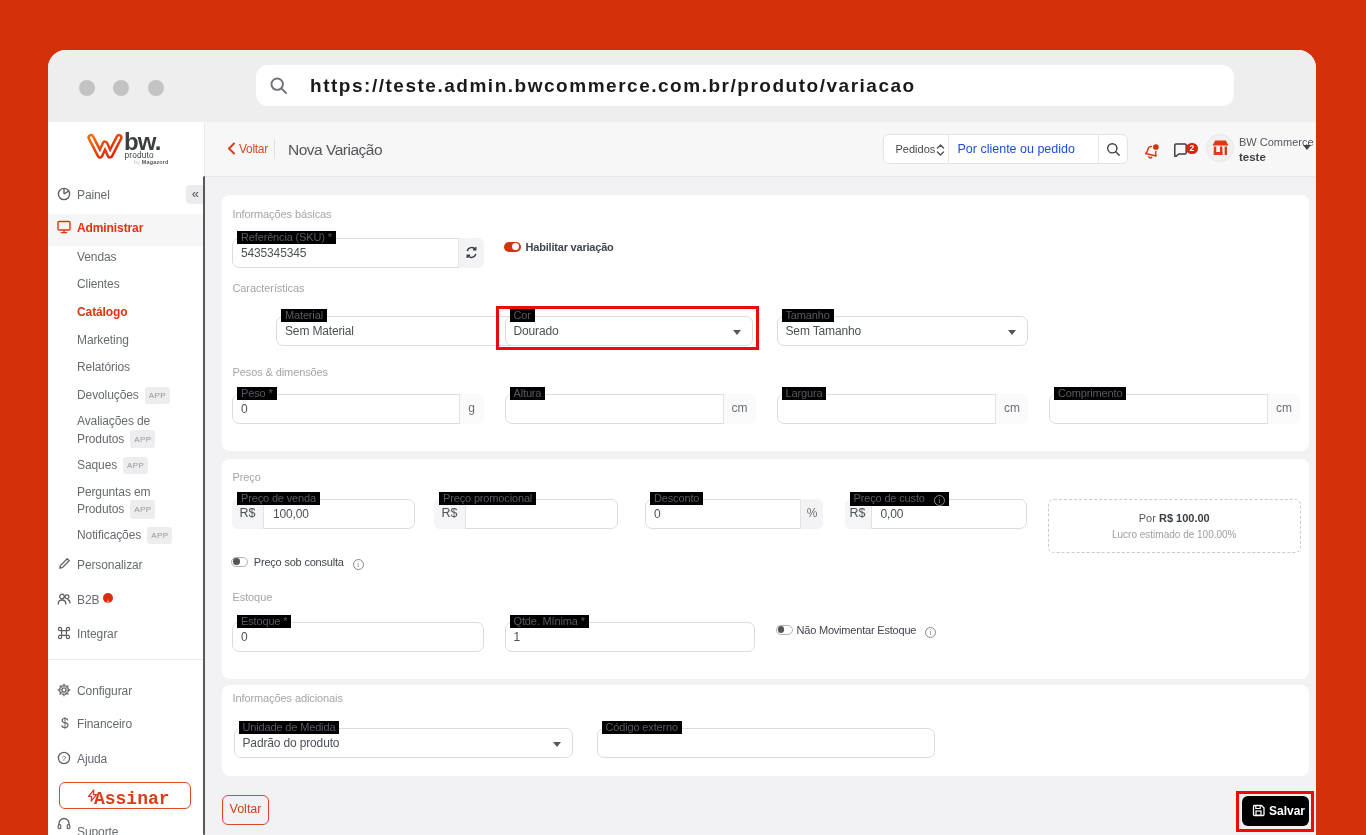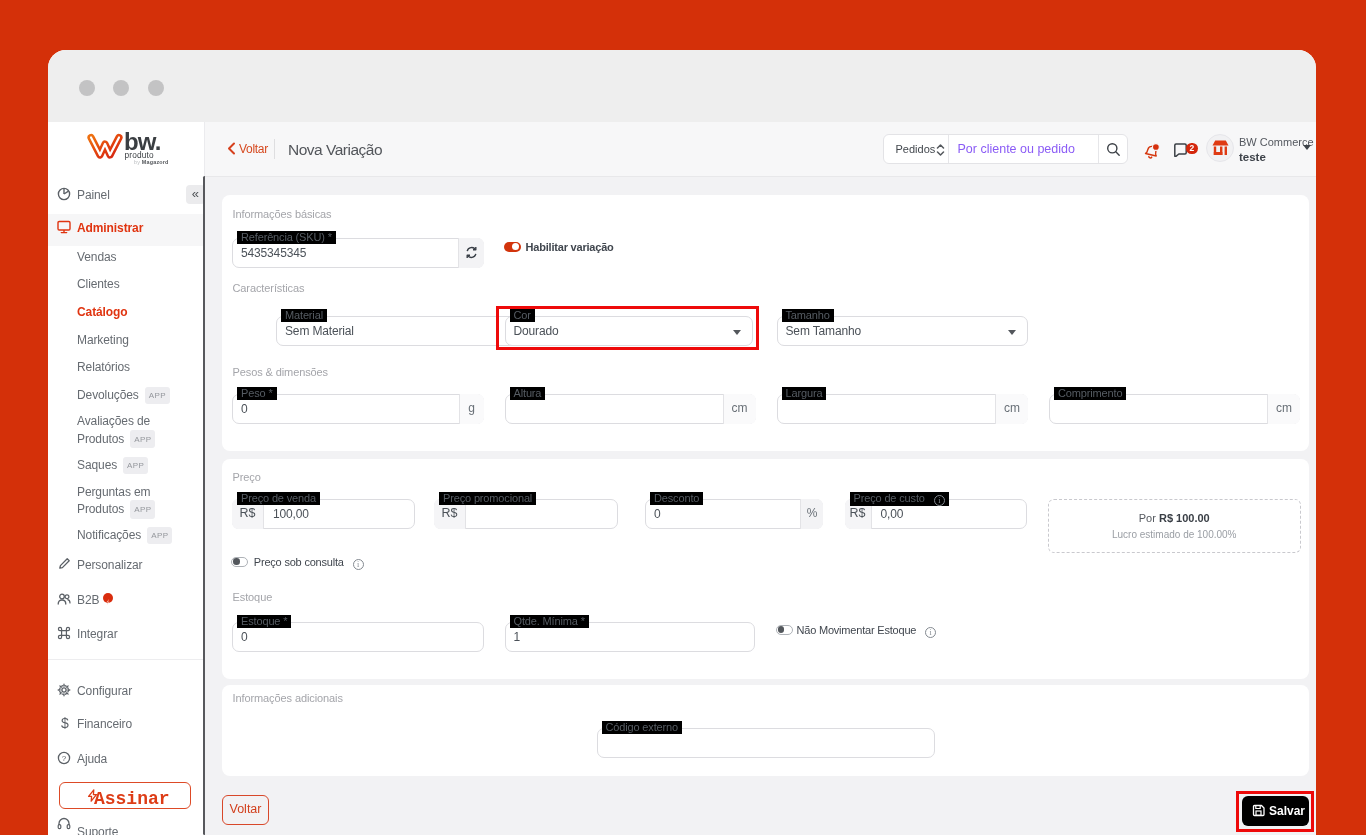--- a/index.html
+++ b/index.html
@@ -38,20 +38,27 @@
 .info { display:inline-block; width:11px; height:11px; border:1px solid #848a91; border-radius:50%; color:#848a91; font-size:8px; line-height:9px; text-align:center; vertical-align:-1px; margin-left:6px; font-family:"Liberation Serif",serif; }
 .annot { position:absolute; border:3.4px solid #ee0a0a; }
 </style>
 </head>
 <body>
 <div id="win">
   <div id="topbar">
     <div class="dot" style="left:30.5px;"></div>
     <div class="dot" style="left:65px;"></div>
     <div class="dot" style="left:99.5px;"></div>
+    <div id="urlbar">
+      <svg class="abs" style="left:13px; top:11px;" width="20" height="20" viewBox="0 0 20 20">
+          <circle cx="8.2" cy="8.2" r="5.7" fill="none" stroke="#6e7277" stroke-width="1.9"></circle>
+          <line x1="12.6" y1="12.6" x2="17" y2="17" stroke="#6e7277" stroke-width="1.9" stroke-linecap="round"></line>
+        </svg>
+      <div id="urltext">https://teste.admin.bwcommerce.com.br/produto/variacao</div>
+    </div>
   </div>
   <div id="sidebar">
 
     <svg class="abs" style="left:39px; top:11px;" width="36" height="26" viewBox="0 0 36 26">
       <defs>
           <linearGradient id="lg" x1="0" y1="0" x2="1" y2="1">
             <stop offset="0" stop-color="#ee7011"></stop>
             <stop offset="0.55" stop-color="#e2400e"></stop>
             <stop offset="1" stop-color="#d62612"></stop>
           </linearGradient>
@@ -147,21 +154,21 @@
     <div class="abs" style="left:69px; top:17px; width:1px; height:20px; background:#dedee0;"></div>
     <div class="abs" style="left:83px; top:17.5px; font-size:15.5px; color:#53565b; letter-spacing:-0.5px; line-height:19px;">Nova Variação</div>
 
     <div class="abs" style="left:677.5px; top:11.5px; width:245px; height:30px; background:#fff; border:1px solid #e3e3e6; border-radius:6px;">
       <div class="abs" style="left:12px; top:8.5px; font-size:11px; color:#42474d; line-height:13px;">Pedidos</div>
       <svg class="abs" style="left:52px; top:9px;" width="9" height="12" viewBox="0 0 9 12">
           <path d="M1.5,4 L4.5,1 L7.5,4" fill="none" stroke="#54585d" stroke-width="1.5" stroke-linecap="round" stroke-linejoin="round"></path>
           <path d="M1.5,8 L4.5,11 L7.5,8" fill="none" stroke="#54585d" stroke-width="1.5" stroke-linecap="round" stroke-linejoin="round"></path>
         </svg>
       <div class="abs" style="left:64px; top:0; width:1px; height:28px; background:#e6e6e9;"></div>
-      <div class="abs" style="left:74px; top:7px; font-size:12.5px; color:#8b5cf6; line-height:14px;">Por cliente ou pedido</div>
+      <div class="abs" style="left:74px; top:7px; font-size:12.5px; color:#1d4ed8; line-height:14px;">Por cliente ou pedido</div>
       <div class="abs" style="left:214px; top:0; width:1px; height:28px; background:#e6e6e9;"></div>
       <svg class="abs" style="left:222px; top:7px;" width="15" height="15" viewBox="0 0 15 15">
           <circle cx="6.3" cy="6.3" r="4.6" fill="none" stroke="#3c4046" stroke-width="1.4"></circle>
           <line x1="9.8" y1="9.8" x2="13.2" y2="13.2" stroke="#3c4046" stroke-width="1.4" stroke-linecap="round"></line>
         </svg>
     </div>
 
     <svg class="abs" style="left:937px; top:19.5px;" width="19" height="19" viewBox="0 0 19 19">
       <g transform="rotate(13 9.5 10)">
           <path d="M5.4,8.4 a4.1,4.1 0 0 1 8.2,0 c0,2.8 0.6,3.7 1.4,4.4 H4 c0.8,-0.7 1.4,-1.6 1.4,-4.4 Z" fill="none" stroke="#d5370e" stroke-width="1.4" stroke-linejoin="round"></path>
@@ -276,20 +283,25 @@
       <div class="fld" style="left:283px; top:163px; width:250px;">
         <div class="lbl">Qtde. Mínima *</div>
           <div class="val">1</div>
       </div>
       <div class="tg off" style="left:554px; top:165.5px;"></div>
       <div class="tglbl" style="left:575px; top:164px;">Não Movimentar Estoque <span class="info">i</span></div>
     </div>
 
     <div class="card" style="top:507.5px; height:91px;">
       <div class="sec" style="left:11px; top:7px;">Informações adicionais</div>
+      <div class="fld" style="left:12px; top:43px; width:339.5px;">
+        <div class="lbl">Unidade de Medida</div>
+          <div class="val">Padrão do produto</div>
+          <div class="caret"></div>
+      </div>
       <div class="fld" style="left:375px; top:43px; width:338.5px;">
         <div class="lbl">Código externo</div>
       </div>
     </div>
 
     <div class="abs" style="left:17px; top:618px; width:47px; height:30px; border:1.3px solid #d8482a; border-radius:6px; text-align:center; font-size:12.5px; color:#d23f1c; line-height:27px;">Voltar</div>
     <div class="annot" style="left:1031px; top:613.5px; width:77.5px; height:41px;"></div>
     <div class="abs" style="left:1037px; top:618.5px; width:67px; height:30px; background:#000000; border-radius:6px;">
       <svg class="abs" style="left:10px; top:8.5px;" width="13" height="13" viewBox="0 0 13 13">
           <path d="M1.5,2.5 a1,1 0 0 1 1,-1 h7 L12,4 v6.5 a1,1 0 0 1 -1,1 h-8.5 a1,1 0 0 1 -1,-1 Z" fill="none" stroke="#fff" stroke-width="1.3" stroke-linejoin="round"></path>

